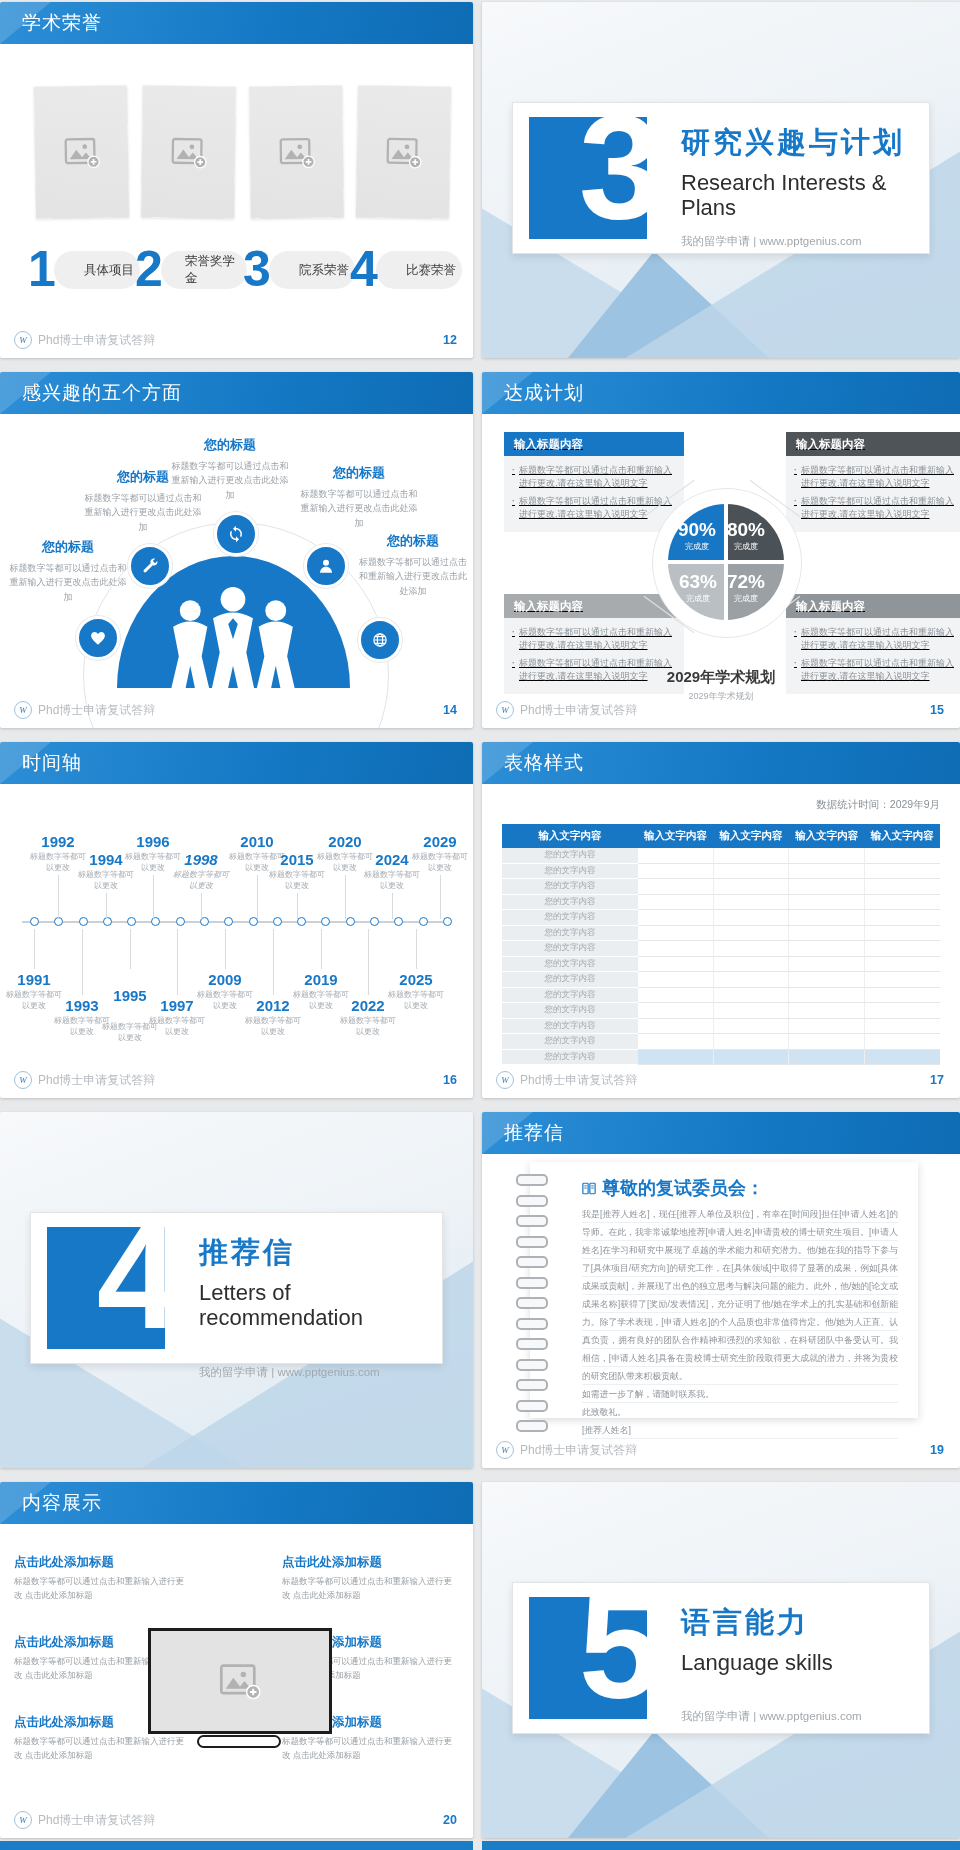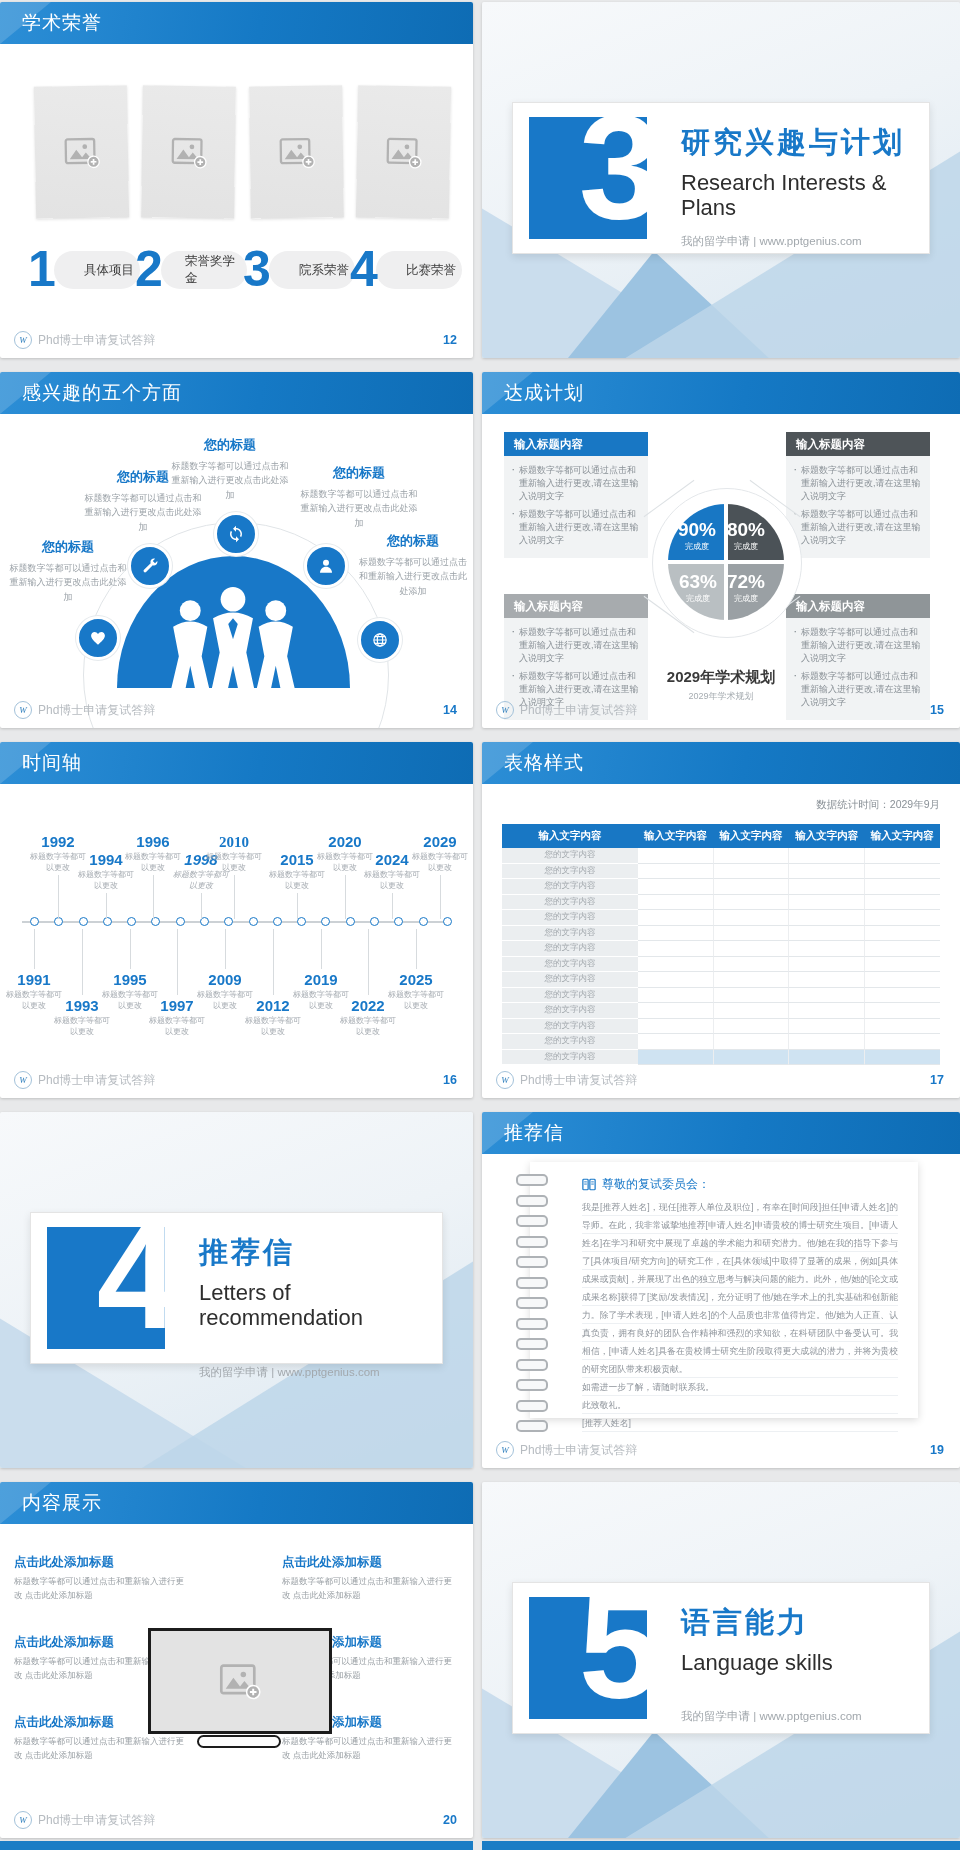--- a/index.html
+++ b/index.html
@@ -32,21 +32,21 @@
   .bignum{position:absolute;left:0;top:0;font-size:50px;line-height:58px;font-weight:bold;color:#1878c8;z-index:2;}
   
   .aspect{position:absolute;text-align:center;}
   .at{color:#1878c8;font-weight:bold;font-size:13px;margin-bottom:5px;}
   .ab{color:#9aa1a7;font-size:9px;line-height:1.6;}
   .ring{position:absolute;left:83px;top:150px;width:304px;height:304px;border:1.5px solid #e0e4e7;border-radius:50%;}
   .semi{position:absolute;left:117px;top:184px;width:233px;height:132px;background:#1878c8;border-radius:50% 50% 0 0 / 100% 100% 0 0;overflow:hidden;}
   .ppl{position:absolute;left:138px;top:210px;z-index:2;}
   .icirc{position:absolute;width:38px;height:38px;border-radius:50%;background:#1878c8;border:3px solid #fff;display:flex;align-items:center;justify-content:center;z-index:3;box-shadow:0 0 0 1px #e6eaed;}
   
-  .pbox{position:absolute;width:144px;overflow:hidden;}
+  .pbox{position:absolute;width:180px;overflow:hidden;text-decoration:underline;}
   .pbar{height:24px;color:#fff;font-size:11.5px;font-weight:bold;display:flex;align-items:center;padding-left:10px;}
   .pbody{background:#f1f3f4;padding:8px 8px 6px;}
   .blt{display:flex;font-size:9px;line-height:1.45;color:#8a9197;margin-bottom:5px;}
   .blt::before{content:'·';margin-right:4px;font-weight:bold;}
   .oring{position:absolute;left:170px;top:116px;width:148px;height:148px;background:#fff;border:1px solid #e4e7ea;border-radius:50%;}
   .pie{position:absolute;left:186px;top:132px;width:116px;height:116px;border-radius:50%;background:conic-gradient(#4b5257 0 25%,#9aa0a4 25% 50%,#b9bfc2 50% 75%,#1877c4 75% 100%);}
   .pie .vx{position:absolute;left:56px;top:0;width:4px;height:100%;background:#fff;}
   .pie .hx{position:absolute;top:56px;left:0;height:4px;width:100%;background:#fff;}
   .pl{position:absolute;width:52px;text-align:center;color:#fff;z-index:2;}
   .pl b{font-size:19px;font-weight:bold;display:block;line-height:1;}
@@ -76,21 +76,21 @@
   .trow{display:flex;height:15.5px;}
   .tc1{width:31%;background:#ebeef0;border-bottom:1px solid #fff;color:#a3a9ae;font-size:8.5px;display:flex;align-items:center;justify-content:center;}
   .tc{flex:1;background:#fff;border-bottom:1px solid #e3e7ea;border-right:1px solid #eceef0;}
   .trow .tc:last-child{border-right:none;}
   .trow.hl .tc{background:#cfe3f2;}
   
   .paper{position:absolute;left:48px;top:50px;width:388px;height:256px;background:#fff;box-shadow:0 2px 8px rgba(0,0,0,.15);}
   .rings{position:absolute;left:-14px;top:12px;display:flex;flex-direction:column;gap:8.5px;z-index:2;}
   .ringi{width:28px;height:8px;border:2.5px solid #aeb2b6;border-radius:5px;background:#f7f8f9;}
   .letter{position:absolute;left:0;top:0;right:0;bottom:0;padding:14px 20px 8px 52px;}
-  .ltitle{display:flex;align-items:center;font-size:12px;font-weight:normal;color:#1878c8;margin-bottom:5px;text-align:right;}
+  .ltitle{display:flex;align-items:center;font-size:18px;font-weight:bold;color:#1878c8;margin-bottom:5px;text-align:right;}
   .ltitle svg{margin-right:6px;}
   .lbody{font-size:8.8px;color:#8d939a;line-height:18px;text-align:justify;background:repeating-linear-gradient(to bottom,transparent 0,transparent 17px,#edf0f3 17px,#edf0f3 18px);}
   .lbody p{margin:0;}
   
   .cblk{position:absolute;width:178px;text-align:left;}
   .ct{color:#1878c8;font-weight:bold;font-size:12.5px;margin-bottom:4px;}
   .cb{color:#9aa0a5;font-size:8.5px;line-height:1.6;}
   .tv{position:absolute;left:148px;top:146px;width:178px;height:100px;background:#e3e3e3;border:3px solid #1c1c1c;display:flex;align-items:center;justify-content:center;}
   .tvbase{position:absolute;left:197px;top:253px;width:80px;height:9px;background:#fdfdfd;border:2px solid #1c1c1c;border-radius:8px;}
   
@@ -366,21 +366,21 @@
     <div class="tle up" style="left:113px;">
           <div class="tyear">1996</div>
           <div class="tcap">标题数字等都可以更改</div>
           <div class="stem s-hi"></div>
         </div>
     <div class="tle up" style="left:161px;font-style:italic;">
           <div class="tyear">1998</div>
           <div class="tcap">标题数字等都可以更改</div>
           <div class="stem s-lo"></div>
         </div>
-    <div class="tle up" style="left:194px;font-family:Liberation Serif, serif;">
+    <div class="tle up" style="left:217px;">
           <div class="tyear">2010</div>
           <div class="tcap">标题数字等都可以更改</div>
           <div class="stem s-hi"></div>
         </div>
     <div class="tle up" style="left:257px;">
           <div class="tyear">2015</div>
           <div class="tcap">标题数字等都可以更改</div>
           <div class="stem s-lo"></div>
         </div>
     <div class="tle up" style="left:305px;">
@@ -402,21 +402,21 @@
     <div class="tle dn" style="left:-6px;">
           <div class="stem s-hi"></div>
           <div class="tyear">1991</div>
           <div class="tcap">标题数字等都可以更改</div>
         </div>
     <div class="tle dn" style="left:42px;">
           <div class="stem s-lo"></div>
           <div class="tyear">1993</div>
           <div class="tcap">标题数字等都可以更改</div>
         </div>
-    <div class="tle dn" style="left:90px;">
+    <div class="tle dn" style="left:90px;gap:16px;">
           <div class="stem s-hi"></div>
           <div class="tyear">1995</div>
           <div class="tcap">标题数字等都可以更改</div>
         </div>
     <div class="tle dn" style="left:137px;">
           <div class="stem s-lo"></div>
           <div class="tyear">1997</div>
           <div class="tcap">标题数字等都可以更改</div>
         </div>
     <div class="tle dn" style="left:185px;">

